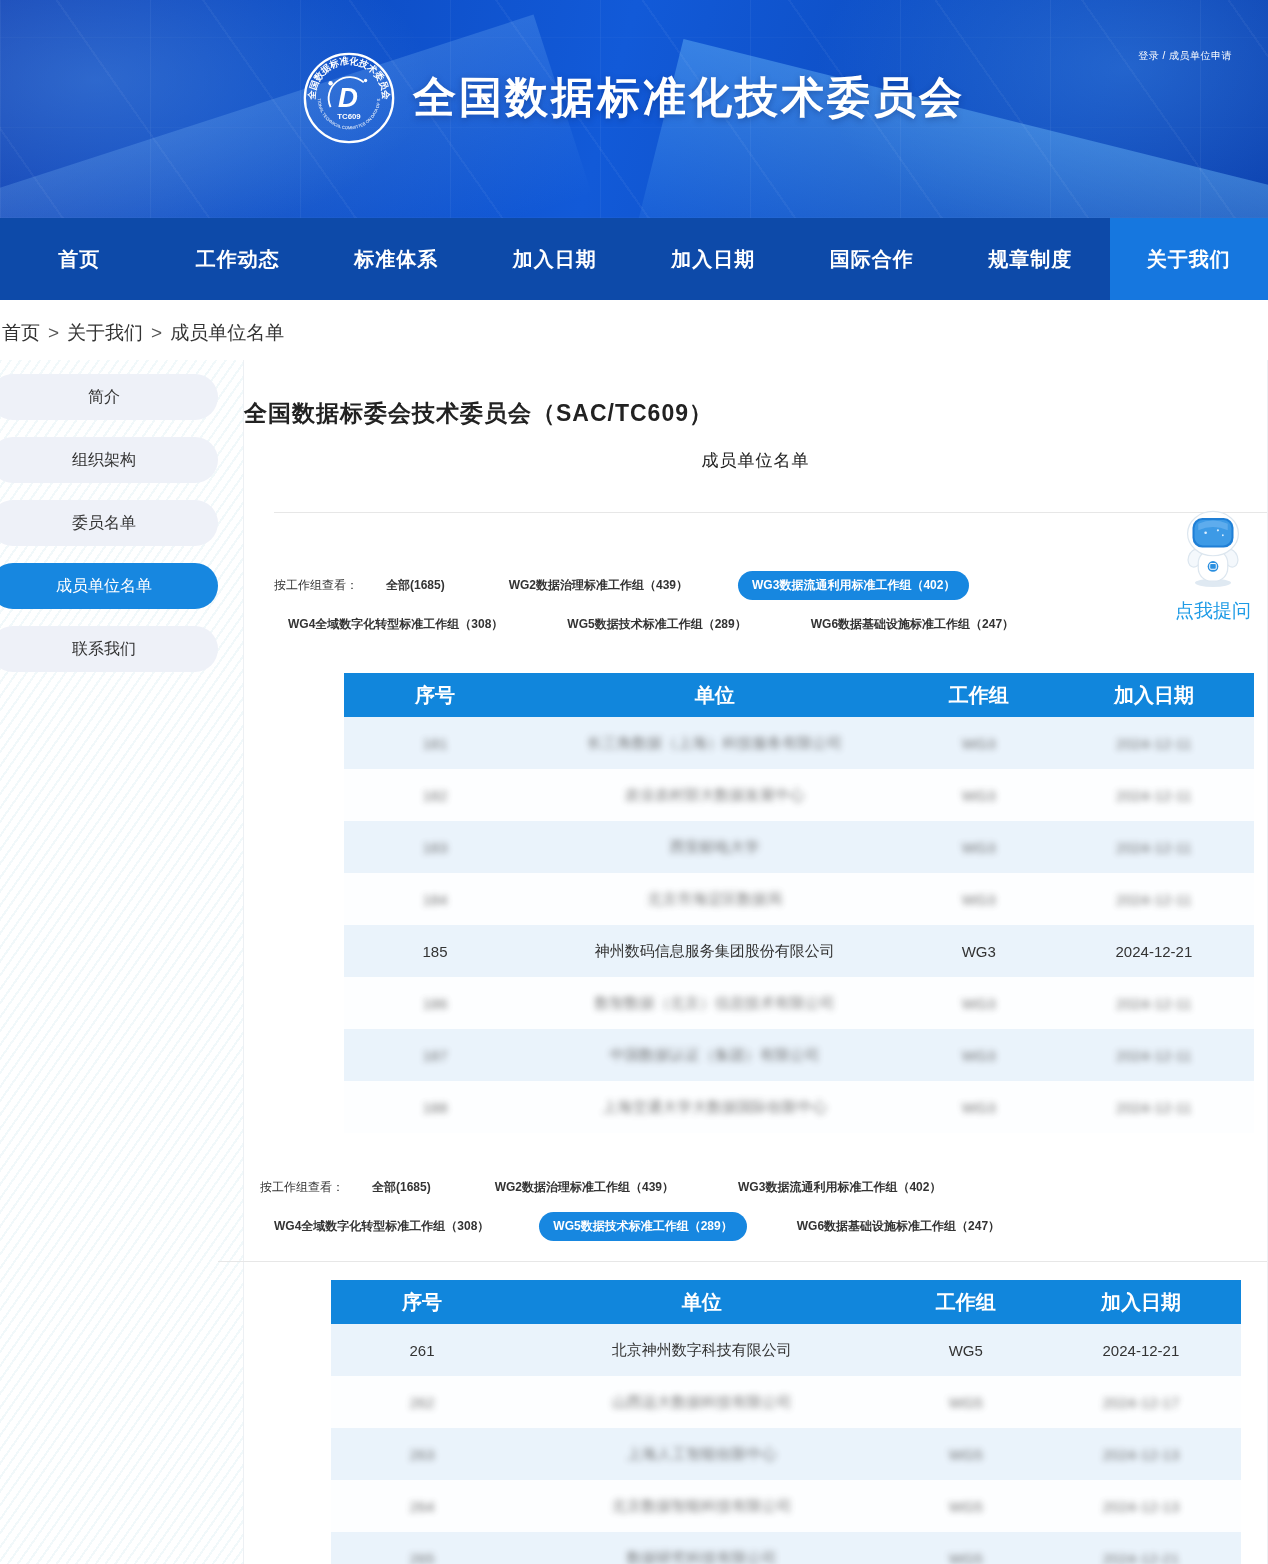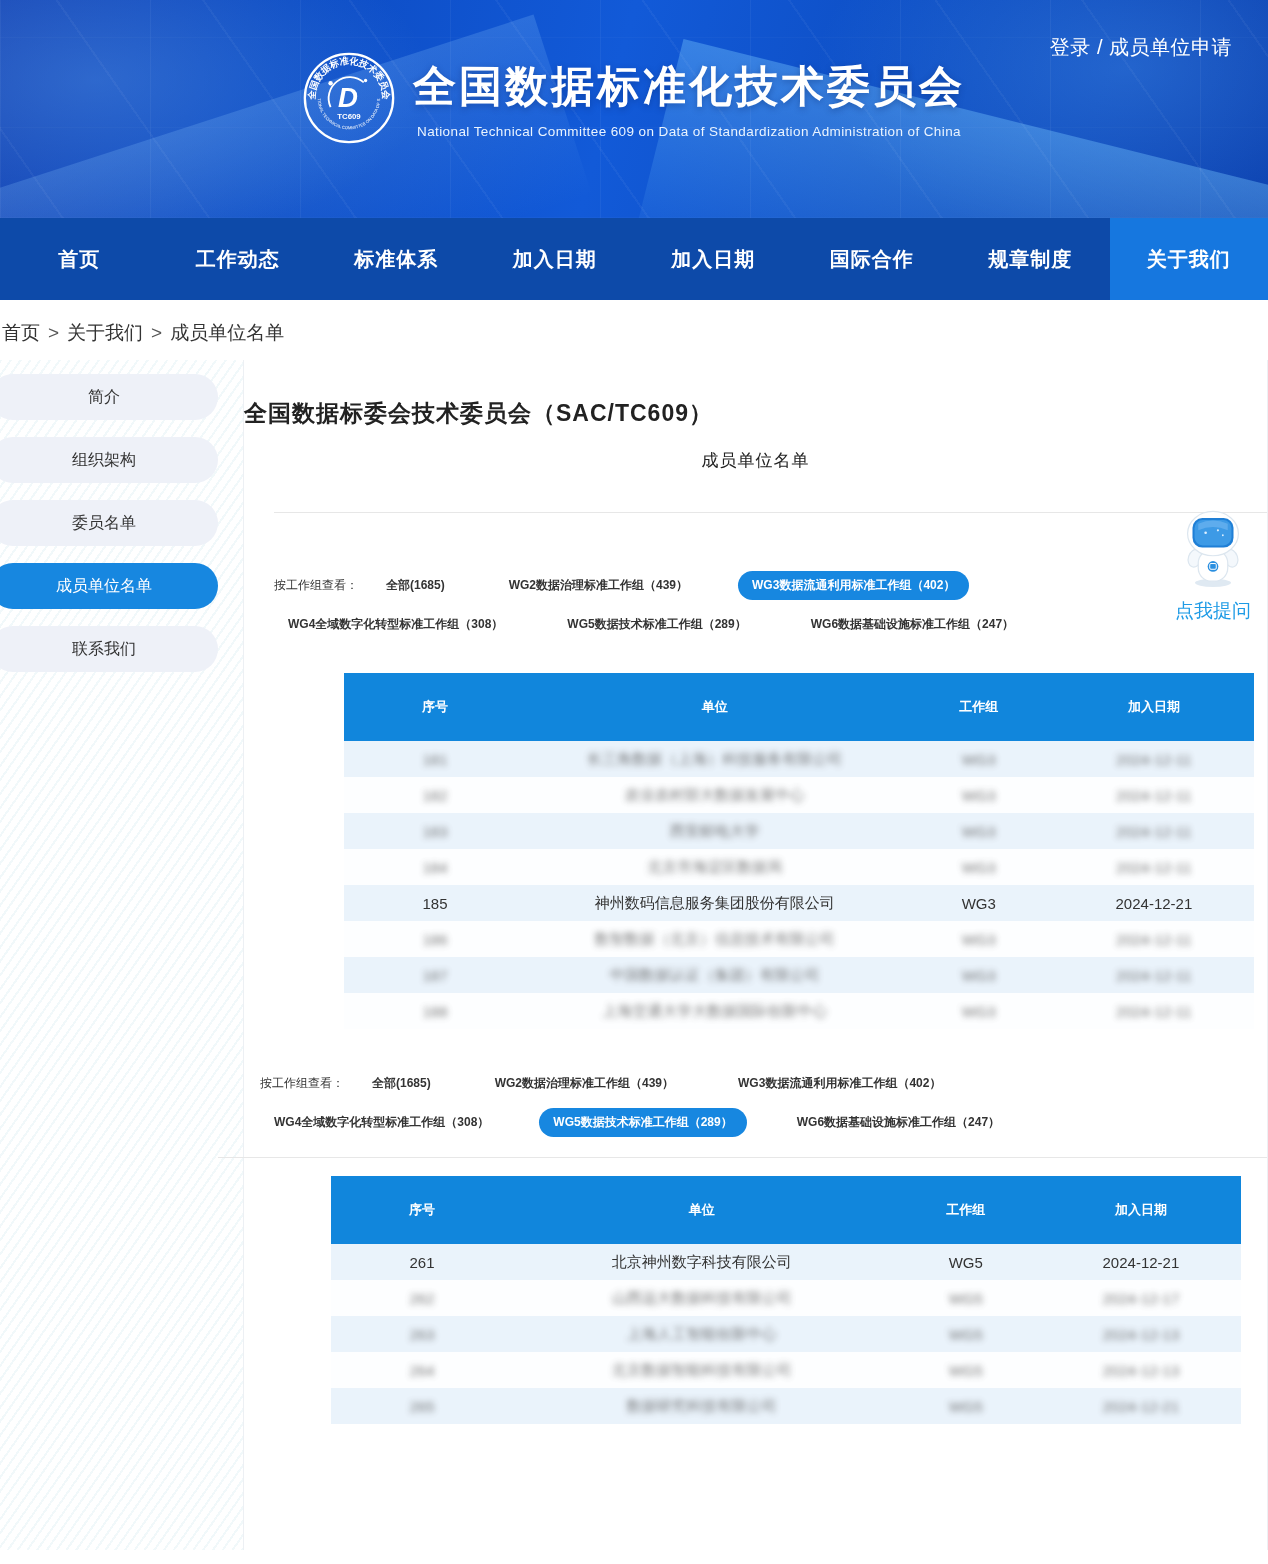--- a/index.html
+++ b/index.html
@@ -17,21 +17,21 @@
     background:linear-gradient(rgba(140,200,255,.22),rgba(140,200,255,0)); transform:rotate(-18deg); }
   .banner .band2 { position:absolute; right:-140px; bottom:-110px; width:760px; height:200px;
     background:linear-gradient(rgba(120,200,255,.38),rgba(120,200,255,.05)); transform:rotate(14deg); }
   .banner .gridlines { position:absolute; inset:0; opacity:.18;
     background:
       repeating-linear-gradient(90deg, rgba(255,255,255,.25) 0 1px, transparent 1px 150px),
       repeating-linear-gradient(0deg, rgba(255,255,255,.12) 0 1px, transparent 1px 90px);
     mix-blend-mode:screen; }
   .banner .diag { position:absolute; inset:-50px; opacity:.12;
     background:repeating-linear-gradient(55deg, rgba(255,255,255,.35) 0 2px, transparent 2px 120px); }
-  .login-links { position:absolute; top:34px; right:36px; color:#ffffff; font-size:20px;
+  .login-links { position:absolute; top:49px; right:36px; color:#ffffff; font-size:10px;
     letter-spacing:.5px; cursor:pointer; z-index:5; }
   .brand { position:absolute; top:52px; left:0; width:100%; display:flex;
     justify-content:center; align-items:center; gap:18px; z-index:4; }
   .brand-text { text-align:center; color:#fff; }
   .brand-title { font-size:43px; font-weight:bold; letter-spacing:3px; text-shadow:0 2px 6px rgba(0,30,90,.35); }
   .brand-sub { font-size:13.5px; margin-top:8px; letter-spacing:.4px; color:#eaf4ff; }
 
   
   .navbar { display:flex; height:82px; background:#0d4aa9; }
   .nav-item { flex:1; display:flex; align-items:center; justify-content:center;
@@ -73,23 +73,23 @@
   .filter-label { margin-right:14px; white-space:nowrap; }
   .filter-item { margin-right:36px; padding:6px 14px; border-radius:18px; white-space:nowrap; cursor:pointer;font-weight:bold; }
   .filter-item.active { background:#1787e0; color:#ffffff; }
 
   
   table.member { border-collapse:collapse; width:910px; table-layout:fixed; font-size:15px; }
   table.t1 { margin:34px 0 0 100px; }
   table.t2 { margin:18px 0 0 87px; }
   table.member col.c1 { width:20%; } table.member col.c2 { width:41.5%; }
   table.member col.c3 { width:16.5%; } table.member col.c4 { width:22%; }
-  table.member th { background:#1186dc; color:#ffffff; font-weight:bold; font-size:13px;
-    height:68px; text-align:center; }
-  table.member td { height:36px; text-align:center; color:#333; }
+  table.member th { background:#1186dc; color:#ffffff; font-weight:bold; font-size:20px;
+    height:44px; text-align:center; }
+  table.member td { height:52px; text-align:center; color:#333; }
   tr.row-alt td { background:#eaf3fb; }
   tr.row-plain td { background:#fdfeff; }
   .blurred { filter:blur(3px); opacity:.8; color:#555; }
 </style>
 </head>
 <body>
 
 <div class="banner">
   <div class="glow1"></div>
   <div class="glow2"></div>
@@ -114,21 +114,20 @@
         <textPath href="#arcBot" startOffset="50%" text-anchor="middle" id="logo-bottom-text">NATIONAL TECHNICAL COMMITTEE ON DATA OF SAC</textPath>
       </text>
       <text x="49" y="60" font-size="30" font-weight="bold" font-style="italic" fill="#ffffff" text-anchor="middle" id="logo-center-letter">D</text>
       <path d="M 30,60 A 23,23 0 0 1 66,33" fill="none" stroke="#ffffff" stroke-width="2"></path>
       <circle cx="30" cy="34" r="2.4" fill="#ffffff"></circle>
       <circle cx="68" cy="31" r="1.8" fill="#ffffff"></circle>
       <text x="50" y="73" font-size="8.5" font-weight="bold" fill="#ffffff" text-anchor="middle" id="logo-code">TC609</text>
     </svg>
     <div class="brand-text">
       <div class="brand-title">全国数据标准化技术委员会</div>
-      <div class="brand-sub">National Technical Committee 609 on Data of Standardization Administration of China</div>
     </div>
   </div>
 </div>
 
 <div class="navbar" id="navbar">
     <div class="nav-item">首页</div>
     <div class="nav-item">工作动态</div>
     <div class="nav-item">标准体系</div>
     <div class="nav-item">加入日期</div>
     <div class="nav-item">加入日期</div>

